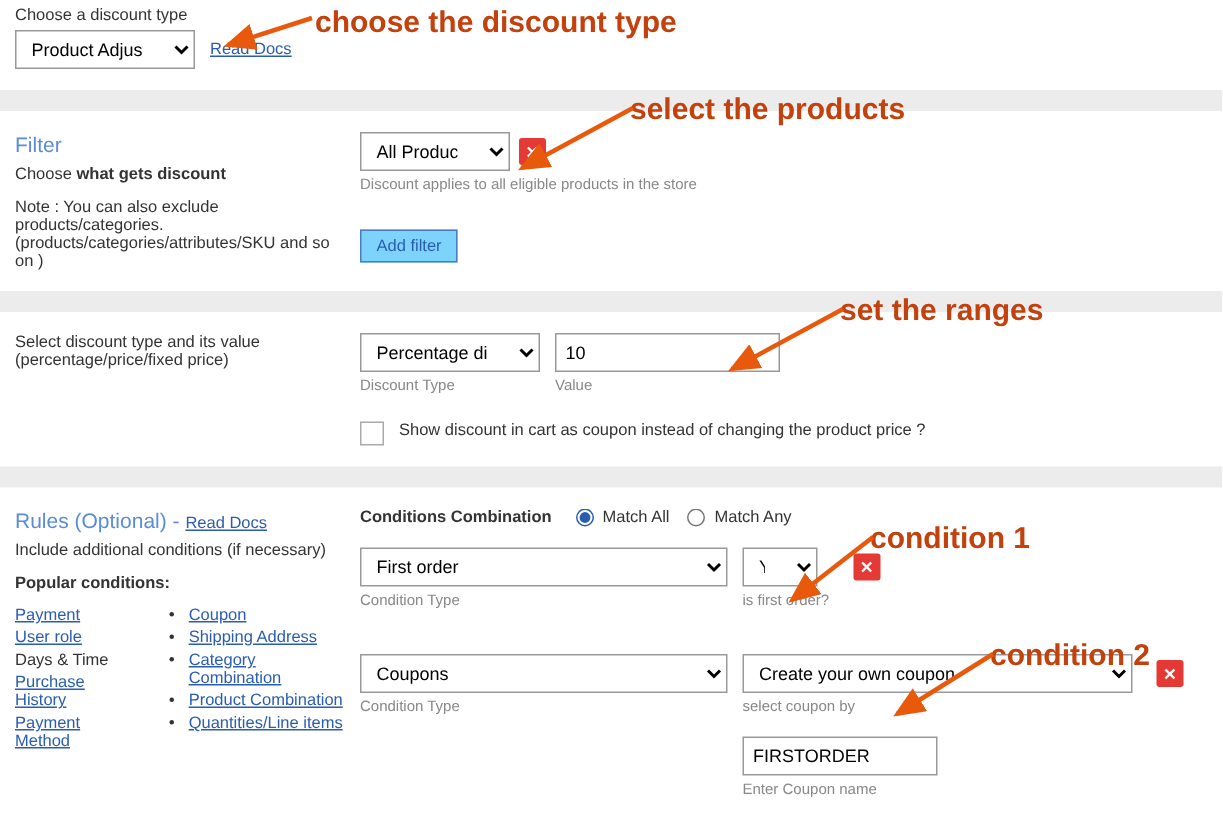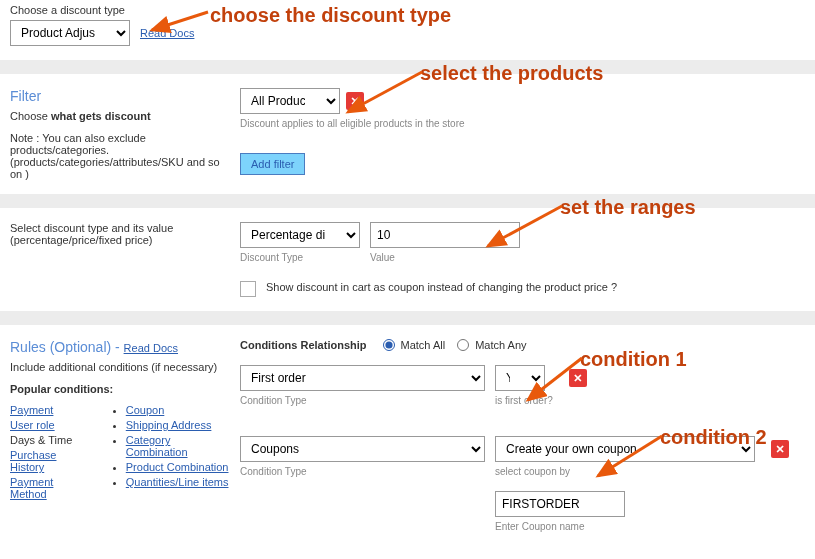--- a/index.html
+++ b/index.html
@@ -151,21 +151,21 @@
           <li><span class="link">Coupon</span></li>
           <li><span class="link">Shipping Address</span></li>
           <li><span class="link">Category Combination</span></li>
           <li><span class="link">Product Combination</span></li>
           <li><span class="link">Quantities/Line items</span></li>
         </ul>
     </div>
   </div>
   <div class="col-right">
     <div class="radio-row">
-      <span class="label-bold" style="margin-right:10px;">Conditions Relationship</span>
+      <span class="label-bold" style="margin-right:10px;">Conditions Combination</span>
       <input type="radio" name="rel" checked="" style="">
       <span>Match All</span>
       <input type="radio" name="rel" style="margin-left: 6px;">
       <span>Match Any</span>
     </div>
 
     <div style="display:flex;gap:10px;margin-top:14px;align-items:flex-start;">
       <div>
         <select style="width:245px;">
           <option>First order</option>

